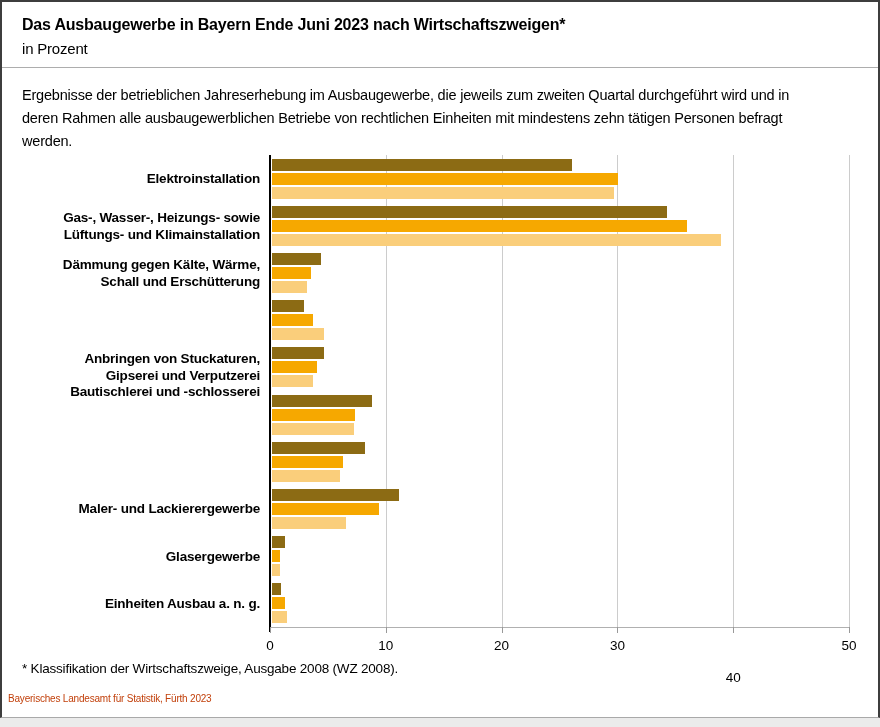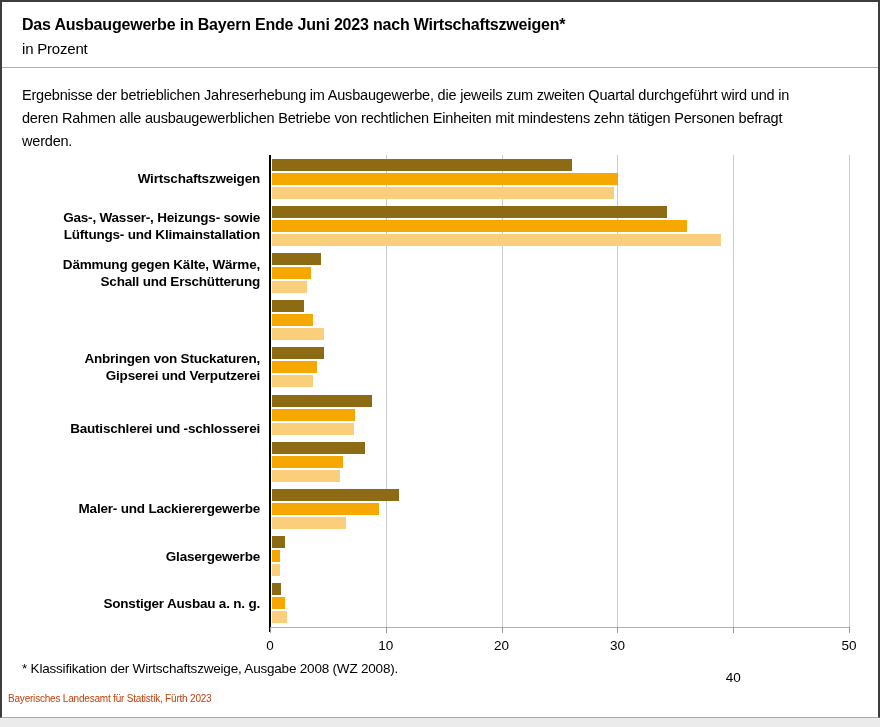--- a/index.html
+++ b/index.html
@@ -112,41 +112,41 @@
       <div class="x-tick-label" style="left: 383.8px; top: 636px;">10</div>
       <div class="tick-mark" style="left: 499.6px; top: 625px;"></div>
       <div class="x-tick-label" style="left: 499.6px; top: 636px;">20</div>
       <div class="tick-mark" style="left: 615.4px; top: 625px;"></div>
       <div class="x-tick-label" style="left: 615.4px; top: 636px;">30</div>
       <div class="tick-mark" style="left: 731.2px; top: 625px;"></div>
       <div class="x-tick-label" style="left: 731.2px; top: 636px; margin-top: 32px;">40</div>
       <div class="tick-mark" style="left: 847px; top: 625px;"></div>
       <div class="x-tick-label" style="left: 847px; top: 636px;">50</div>
       <div class="cat-label" style="top: 153px; height: 47.2px;">
-        <div>Wirtschaftszweigen</div>
+        <div>Elektroinstallation</div>
       </div>
       <div class="cat-label" style="top: 200.2px; height: 47.2px;">
         <div>Gas-, Wasser-, Heizungs- sowie<br>Lüftungs- und Klimainstallation</div>
       </div>
       <div class="cat-label" style="top: 247.4px; height: 47.2px;">
         <div>Dämmung gegen Kälte, Wärme,<br>Schall und Erschütterung</div>
       </div>
       <div class="cat-label" style="top: 341.8px; height: 47.2px;">
         <div>Anbringen von Stuckaturen,<br>Gipserei und Verputzerei</div>
       </div>
-      <div class="cat-label" style="top: 403px; height: 47.2px; align-items: center;">
+      <div class="cat-label" style="top: 366px; height: 47.2px; align-items: center;">
         <div>Bautischlerei und -schlosserei</div>
       </div>
       <div class="cat-label" style="top: 483.4px; height: 47.2px;">
         <div>Maler- und Lackierergewerbe</div>
       </div>
       <div class="cat-label" style="top: 530.6px; height: 47.2px;">
         <div>Glasergewerbe</div>
       </div>
       <div class="cat-label" style="top: 577.8px; height: 47.2px;">
-        <div>Sonstiger Ausbau a. n. g.</div>
+        <div>Einheiten Ausbau a. n. g.</div>
       </div>
     </div>
 
 
   <div class="footnote">* Klassifikation der Wirtschaftszweige, Ausgabe 2008 (WZ 2008).</div>
   <div class="source">Bayerisches Landesamt für Statistik, Fürth 2023</div>
 </div>
 
 </body></html>

